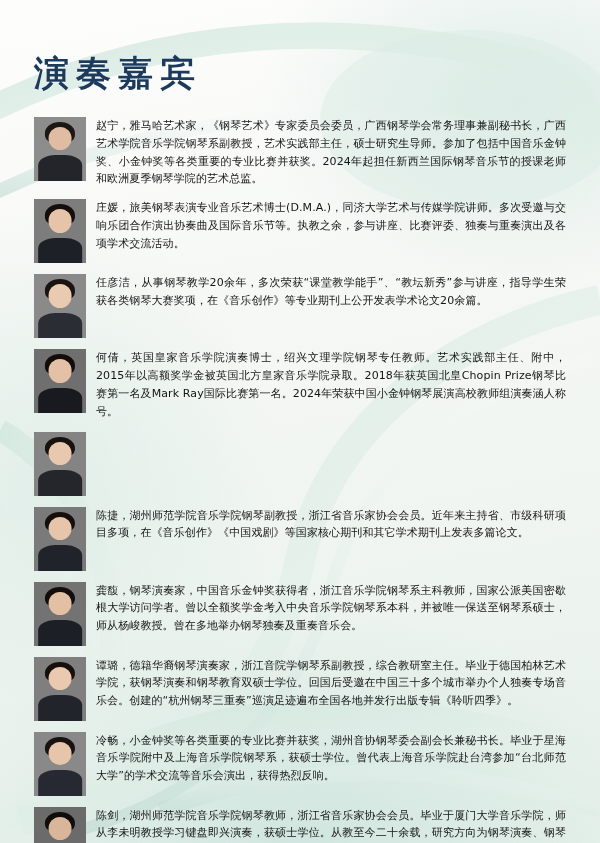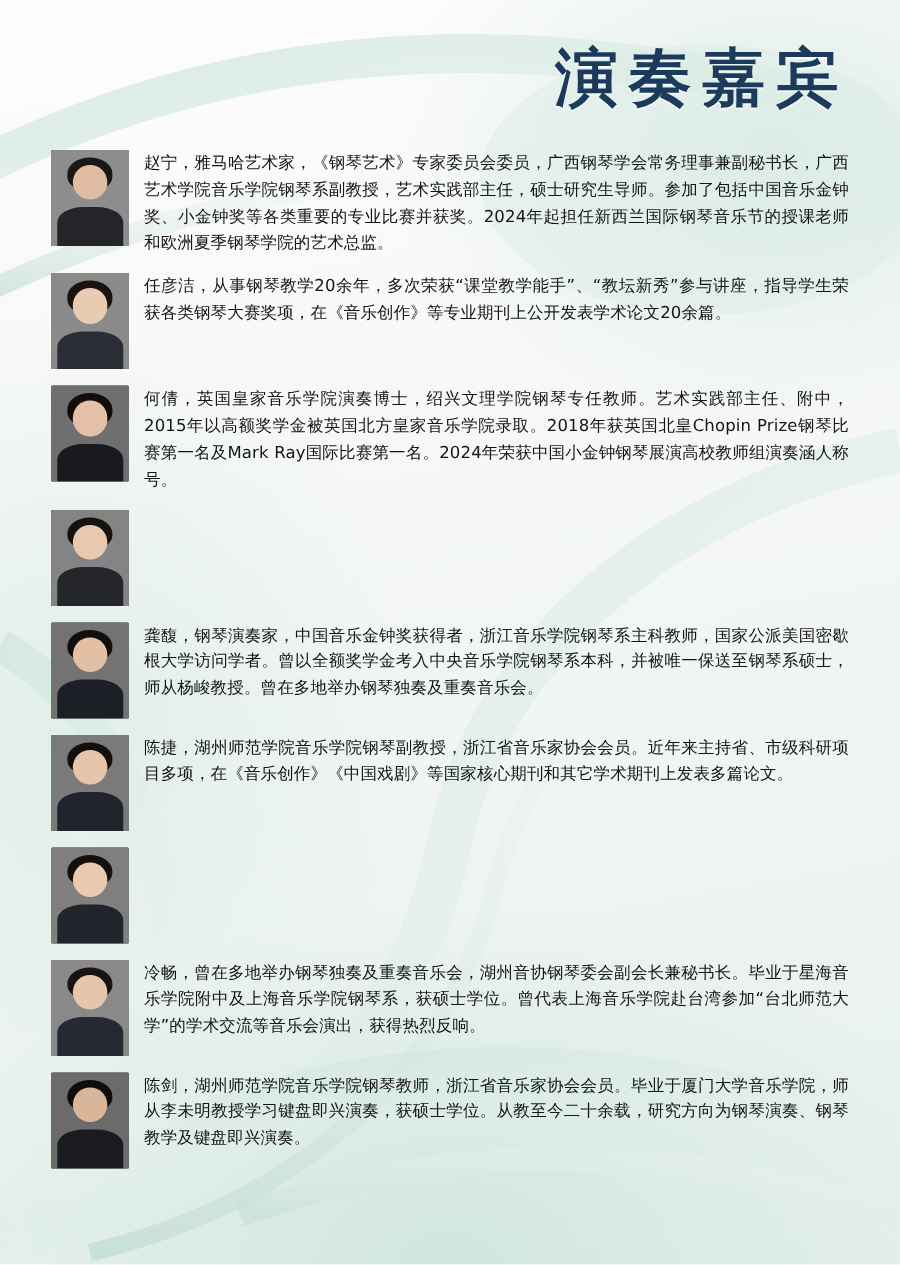--- a/index.html
+++ b/index.html
@@ -34,27 +34,27 @@
   }
 
   .content {
     position: relative;
     z-index: 3;
     padding: 0 34px;
     box-sizing: border-box;
   }
 
   .title {
-    text-align: right;
+    text-align: left;
     font-family: "DejaVu Serif", "Liberation Serif", serif;
     font-weight: bold;
-    font-size: 42px;
+    font-size: 35px;
     letter-spacing: 7px;
     color: #1b3a5c;
-    padding-top: 24px;
+    padding-top: 50px;
     padding-bottom: 6px;
     text-shadow: 0 1px 0 rgba(255,255,255,0.6);
   }
 
   .bio-list {
     margin-top: 14px;
   }
 
   .bio {
     display: flex;
@@ -153,20 +153,29 @@
       <div class="bio">
         <div class="portrait">
           <div class="ph-bg" style="background:#8d8d8d"></div>
           <div class="ph-body" style="background:#23252b"></div>
           <div class="ph-hair" style="background:#1b1714"></div>
           <div class="ph-head" style="background:#e0bda2"></div>
         </div>
         <div class="bio-text">赵宁，雅马哈艺术家，《钢琴艺术》专家委员会委员，广西钢琴学会常务理事兼副秘书长，广西艺术学院音乐学院钢琴系副教授，艺术实践部主任，硕士研究生导师。参加了包括中国音乐金钟奖、小金钟奖等各类重要的专业比赛并获奖。2024年起担任新西兰国际钢琴音乐节的授课老师和欧洲夏季钢琴学院的艺术总监。</div>
       </div>
 
+      <div class="bio">
+        <div class="portrait">
+          <div class="ph-bg" style="background:#7d7d7d"></div>
+          <div class="ph-body" style="background:#1d2026"></div>
+          <div class="ph-hair" style="background:#140f0c"></div>
+          <div class="ph-head" style="background:#e6c4aa"></div>
+        </div>
+        <div class="bio-text">庄媛，旅美钢琴表演专业音乐艺术博士(D.M.A.)，同济大学艺术与传媒学院讲师。多次受邀与交响乐团合作演出协奏曲及国际音乐节等。执教之余，参与讲座、比赛评委、独奏与重奏演出及各项学术交流活动。</div>
+      </div>
 
       <div class="bio">
         <div class="portrait">
           <div class="ph-bg" style="background:#8a8a8a"></div>
           <div class="ph-body" style="background:#2a2d33"></div>
           <div class="ph-hair" style="background:#1a1310"></div>
           <div class="ph-head" style="background:#e9cbb2"></div>
         </div>
         <div class="bio-text">任彦洁，从事钢琴教学20余年，多次荣获“课堂教学能手”、“教坛新秀”参与讲座，指导学生荣获各类钢琴大赛奖项，在《音乐创作》等专业期刊上公开发表学术论文20余篇。</div>
       </div>
@@ -185,55 +194,56 @@
         <div class="portrait">
           <div class="ph-bg" style="background:#848484"></div>
           <div class="ph-body" style="background:#24262c"></div>
           <div class="ph-hair" style="background:#17120e"></div>
           <div class="ph-head" style="background:#e8c8ae"></div>
         </div>
       </div>
 
       <div class="bio">
         <div class="portrait">
+          <div class="ph-bg" style="background:#7a7a7a"></div>
+          <div class="ph-body" style="background:#20232a"></div>
+          <div class="ph-hair" style="background:#150f0c"></div>
+          <div class="ph-head" style="background:#e7c5ab"></div>
+        </div>
+        <div class="bio-text">陈捷，湖州师范学院音乐学院钢琴副教授，浙江省音乐家协会会员。近年来主持省、市级科研项目多项，在《音乐创作》《中国戏剧》等国家核心期刊和其它学术期刊上发表多篇论文。</div>
+      </div>
+
+      <div class="bio">
+        <div class="portrait">
           <div class="ph-bg" style="background:#737373"></div>
           <div class="ph-body" style="background:#1c1f25"></div>
           <div class="ph-hair" style="background:#130e0b"></div>
           <div class="ph-head" style="background:#e3bfa3"></div>
         </div>
         <div class="bio-text">龚馥，钢琴演奏家，中国音乐金钟奖获得者，浙江音乐学院钢琴系主科教师，国家公派美国密歇根大学访问学者。曾以全额奖学金考入中央音乐学院钢琴系本科，并被唯一保送至钢琴系硕士，师从杨峻教授。曾在多地举办钢琴独奏及重奏音乐会。</div>
       </div>
 
       <div class="bio">
         <div class="portrait">
-          <div class="ph-bg" style="background:#7a7a7a"></div>
-          <div class="ph-body" style="background:#20232a"></div>
-          <div class="ph-hair" style="background:#150f0c"></div>
-          <div class="ph-head" style="background:#e7c5ab"></div>
-        </div>
-        <div class="bio-text">陈捷，湖州师范学院音乐学院钢琴副教授，浙江省音乐家协会会员。近年来主持省、市级科研项目多项，在《音乐创作》《中国戏剧》等国家核心期刊和其它学术期刊上发表多篇论文。</div>
-      </div>
-
-      <div class="bio">
-        <div class="portrait">
           <div class="ph-bg" style="background:#7f7f7f"></div>
           <div class="ph-body" style="background:#21242a"></div>
           <div class="ph-hair" style="background:#160f0c"></div>
           <div class="ph-head" style="background:#e9c9b0"></div>
         </div>
+        <div class="bio-text">谭璐，德籍华裔钢琴演奏家，浙江音院学钢琴系副教授，综合教研室主任。毕业于德国柏林艺术学院，获钢琴演奏和钢琴教育双硕士学位。回国后受邀在中国三十多个城市举办个人独奏专场音乐会。创建的“杭州钢琴三重奏”巡演足迹遍布全国各地并发行出版专辑《聆听四季》。</div>
       </div>
 
       <div class="bio">
         <div class="portrait">
           <div class="ph-bg" style="background:#898989"></div>
           <div class="ph-body" style="background:#262931"></div>
           <div class="ph-hair" style="background:#181210"></div>
           <div class="ph-head" style="background:#e6c5ab"></div>
         </div>
-        <div class="bio-text">冷畅，曾在多地举办钢琴独奏及重奏音乐会，湖州音协钢琴委会副会长兼秘书长。毕业于星海音乐学院附中及上海音乐学院钢琴系，获硕士学位。曾代表上海音乐学院赴台湾参加“台北师范大学”的学术交流等音乐会演出，获得热烈反响。</div>
+        <div class="bio-text">冷畅，小金钟奖等各类重要的专业比赛并获奖，湖州音协钢琴委会副会长兼秘书长。毕业于星海音乐学院附中及上海音乐学院钢琴系，获硕士学位。曾代表上海音乐学院赴台湾参加“台北师范大学”的学术交流等音乐会演出，获得热烈反响。</div>
       </div>
 
       <div class="bio">
         <div class="portrait">
           <div class="ph-bg" style="background:#6b6b6b"></div>
           <div class="ph-body" style="background:#191b20"></div>
           <div class="ph-hair" style="background:#100c0a"></div>
           <div class="ph-head" style="background:#d9b699"></div>
         </div>
         <div class="bio-text">陈剑，湖州师范学院音乐学院钢琴教师，浙江省音乐家协会会员。毕业于厦门大学音乐学院，师从李未明教授学习键盘即兴演奏，获硕士学位。从教至今二十余载，研究方向为钢琴演奏、钢琴教学及键盘即兴演奏。</div>

